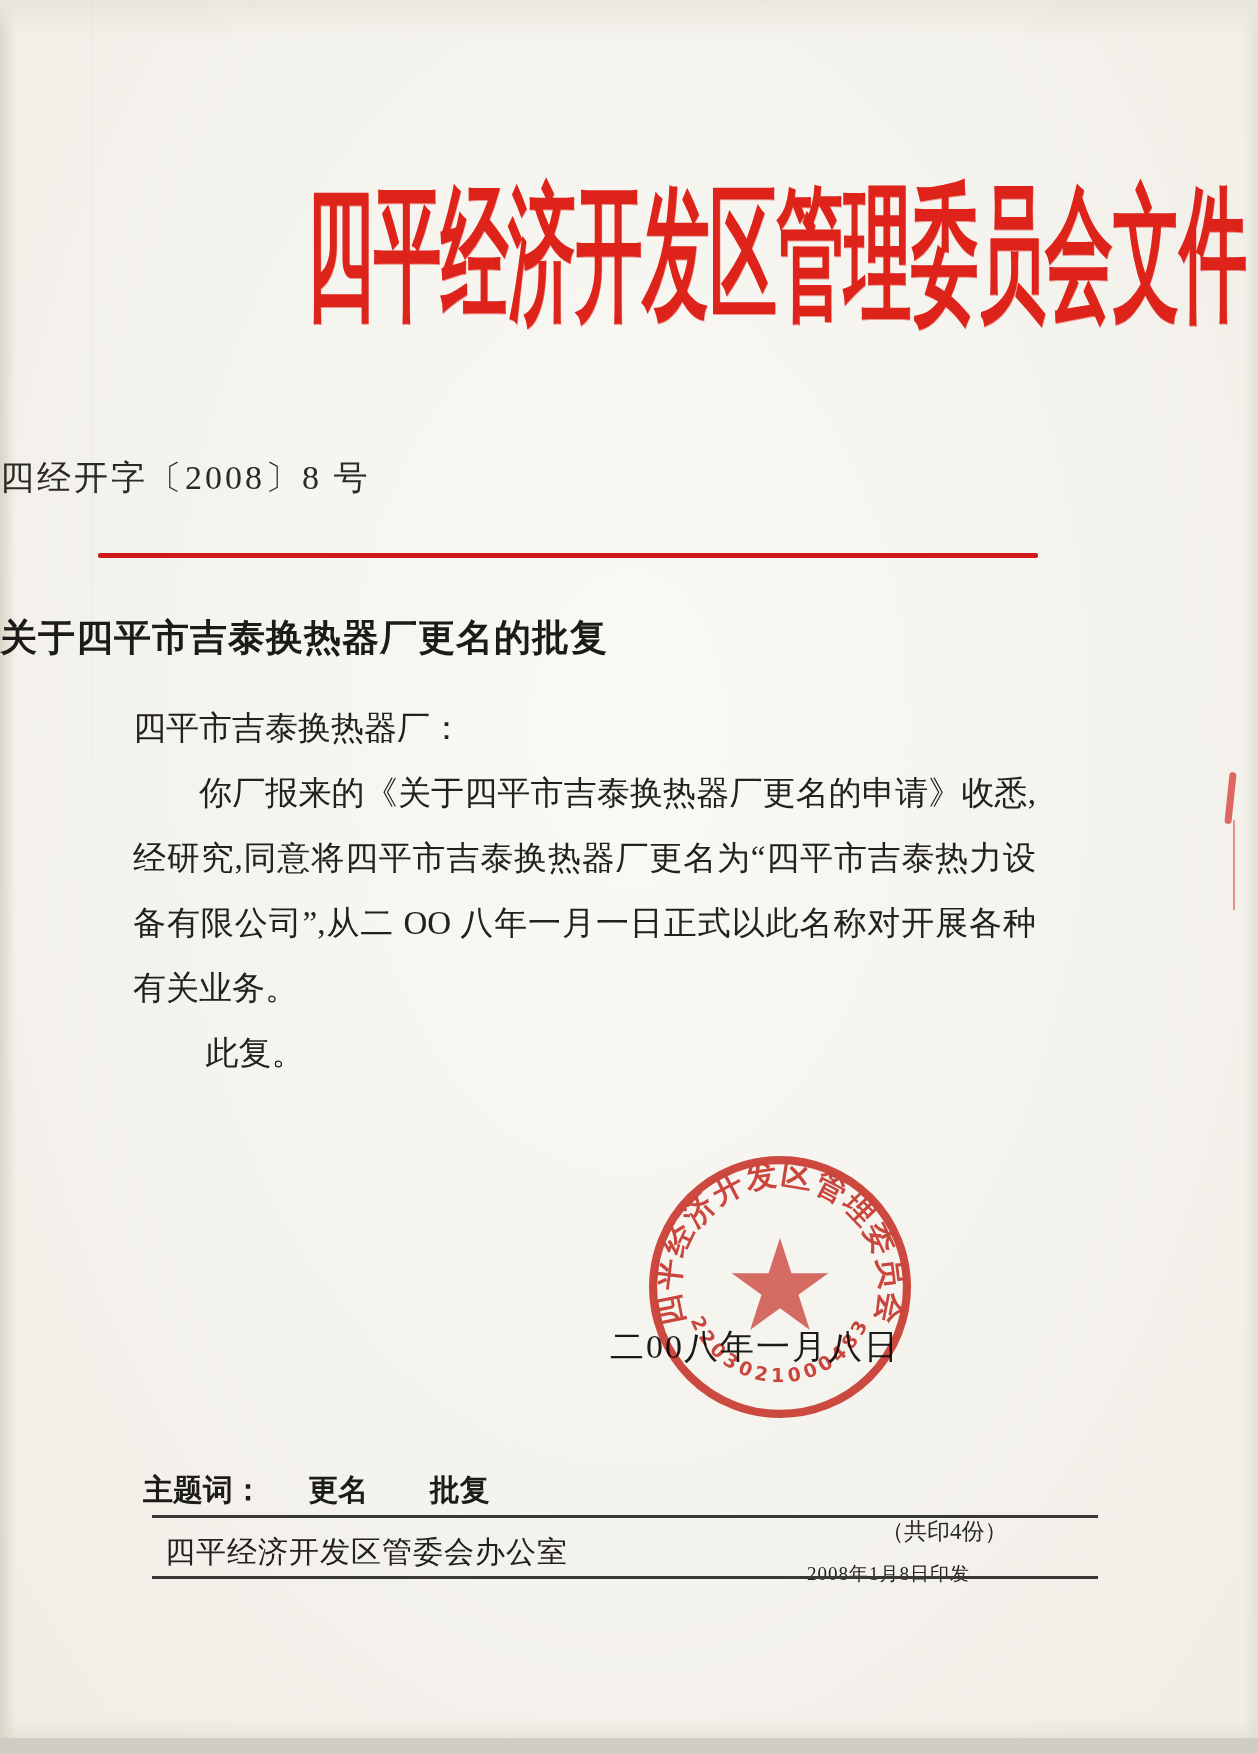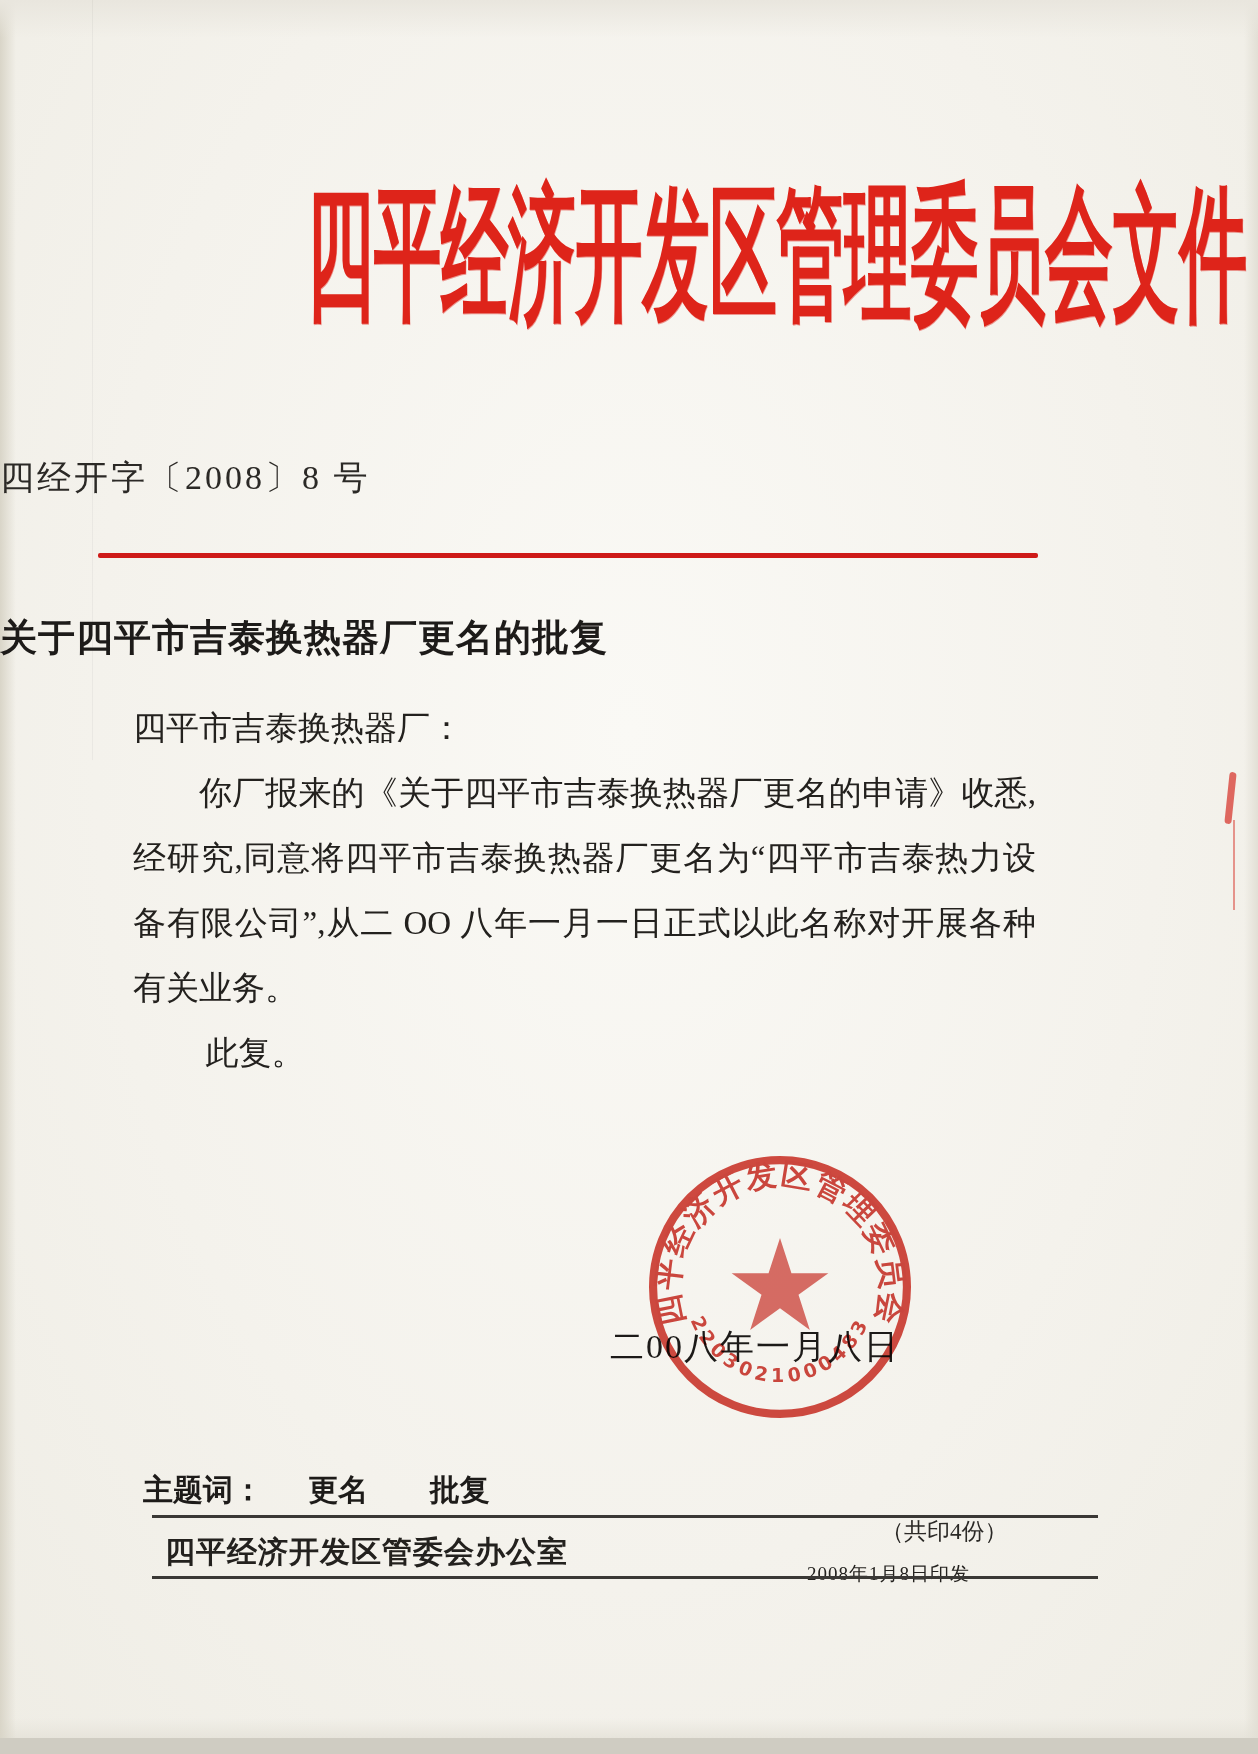--- a/index.html
+++ b/index.html
@@ -65,21 +65,21 @@
     font-family:"Liberation Sans","DejaVu Sans",sans-serif;
     text-align:right;
   }
   .footer-keywords .kw1{margin-left:37px;}
   .footer-keywords .kw2{margin-left:53px;}
   .footer-rule{position:absolute;left:152px;width:946px;height:3px;background:#3a3835;}
   .rule-top{top:1515px;}
   .rule-bottom{top:1576px;}
   .issuer{
     position:absolute;top:1532px;left:165px;
-    font-size:30px;color:#23211e;letter-spacing:1px;font-weight:bold;
+    font-size:30px;color:#23211e;letter-spacing:1px;
   }
   .print-date{
     position:absolute;top:1533px;left:807px;
     font-size:19px;color:#23211e;letter-spacing:1px;margin-top:28px;
   }
   .copies{
     position:absolute;top:1516px;left:881px;
     font-size:23px;color:#2b2926;
   }
   .red-streak{

